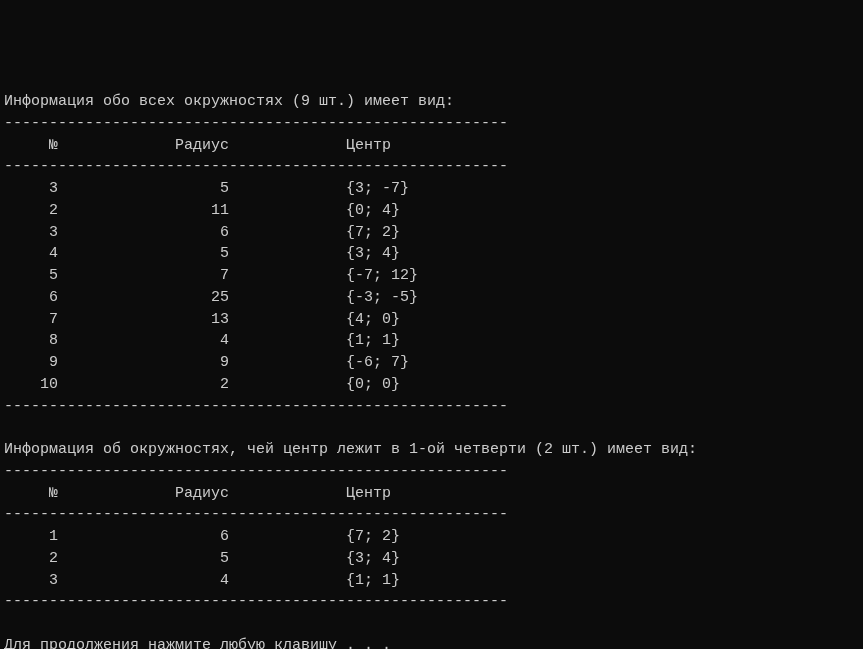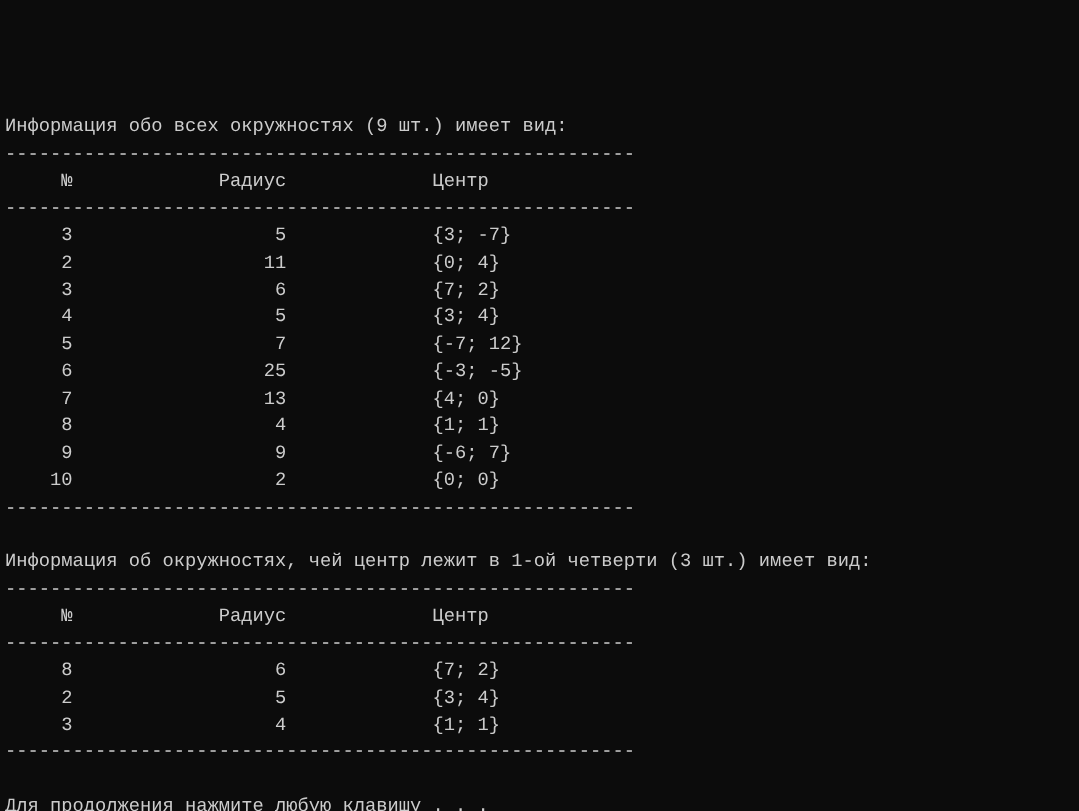--- a/index.html
+++ b/index.html
@@ -37,25 +37,25 @@
 <span>     3                  6             {7; 2}</span>
 <span>     4                  5             {3; 4}</span>
 <span>     5                  7             {-7; 12}</span>
 <span>     6                 25             {-3; -5}</span>
 <span>     7                 13             {4; 0}</span>
 <span>     8                  4             {1; 1}</span>
 <span>     9                  9             {-6; 7}</span>
 <span>    10                  2             {0; 0}</span>
 <span>--------------------------------------------------------</span>
 <span></span>
-<span>Информация об окружностях, чей центр лежит в 1-ой четверти (3 шт.) имеет вид:</span>
+<span>Информация об окружностях, чей центр лежит в 1-ой четверти (2 шт.) имеет вид:</span>
 <span>--------------------------------------------------------</span>
 <span>     №             Радиус             Центр</span>
 <span>--------------------------------------------------------</span>
-<span>     8                  6             {7; 2}</span>
+<span>     1                  6             {7; 2}</span>
 <span>     2                  5             {3; 4}</span>
 <span>     3                  4             {1; 1}</span>
 <span>--------------------------------------------------------</span>
 <span></span>
 <span>Для продолжения нажмите любую клавишу . . .</span></div>
 
 
 
 
 </body></html>

